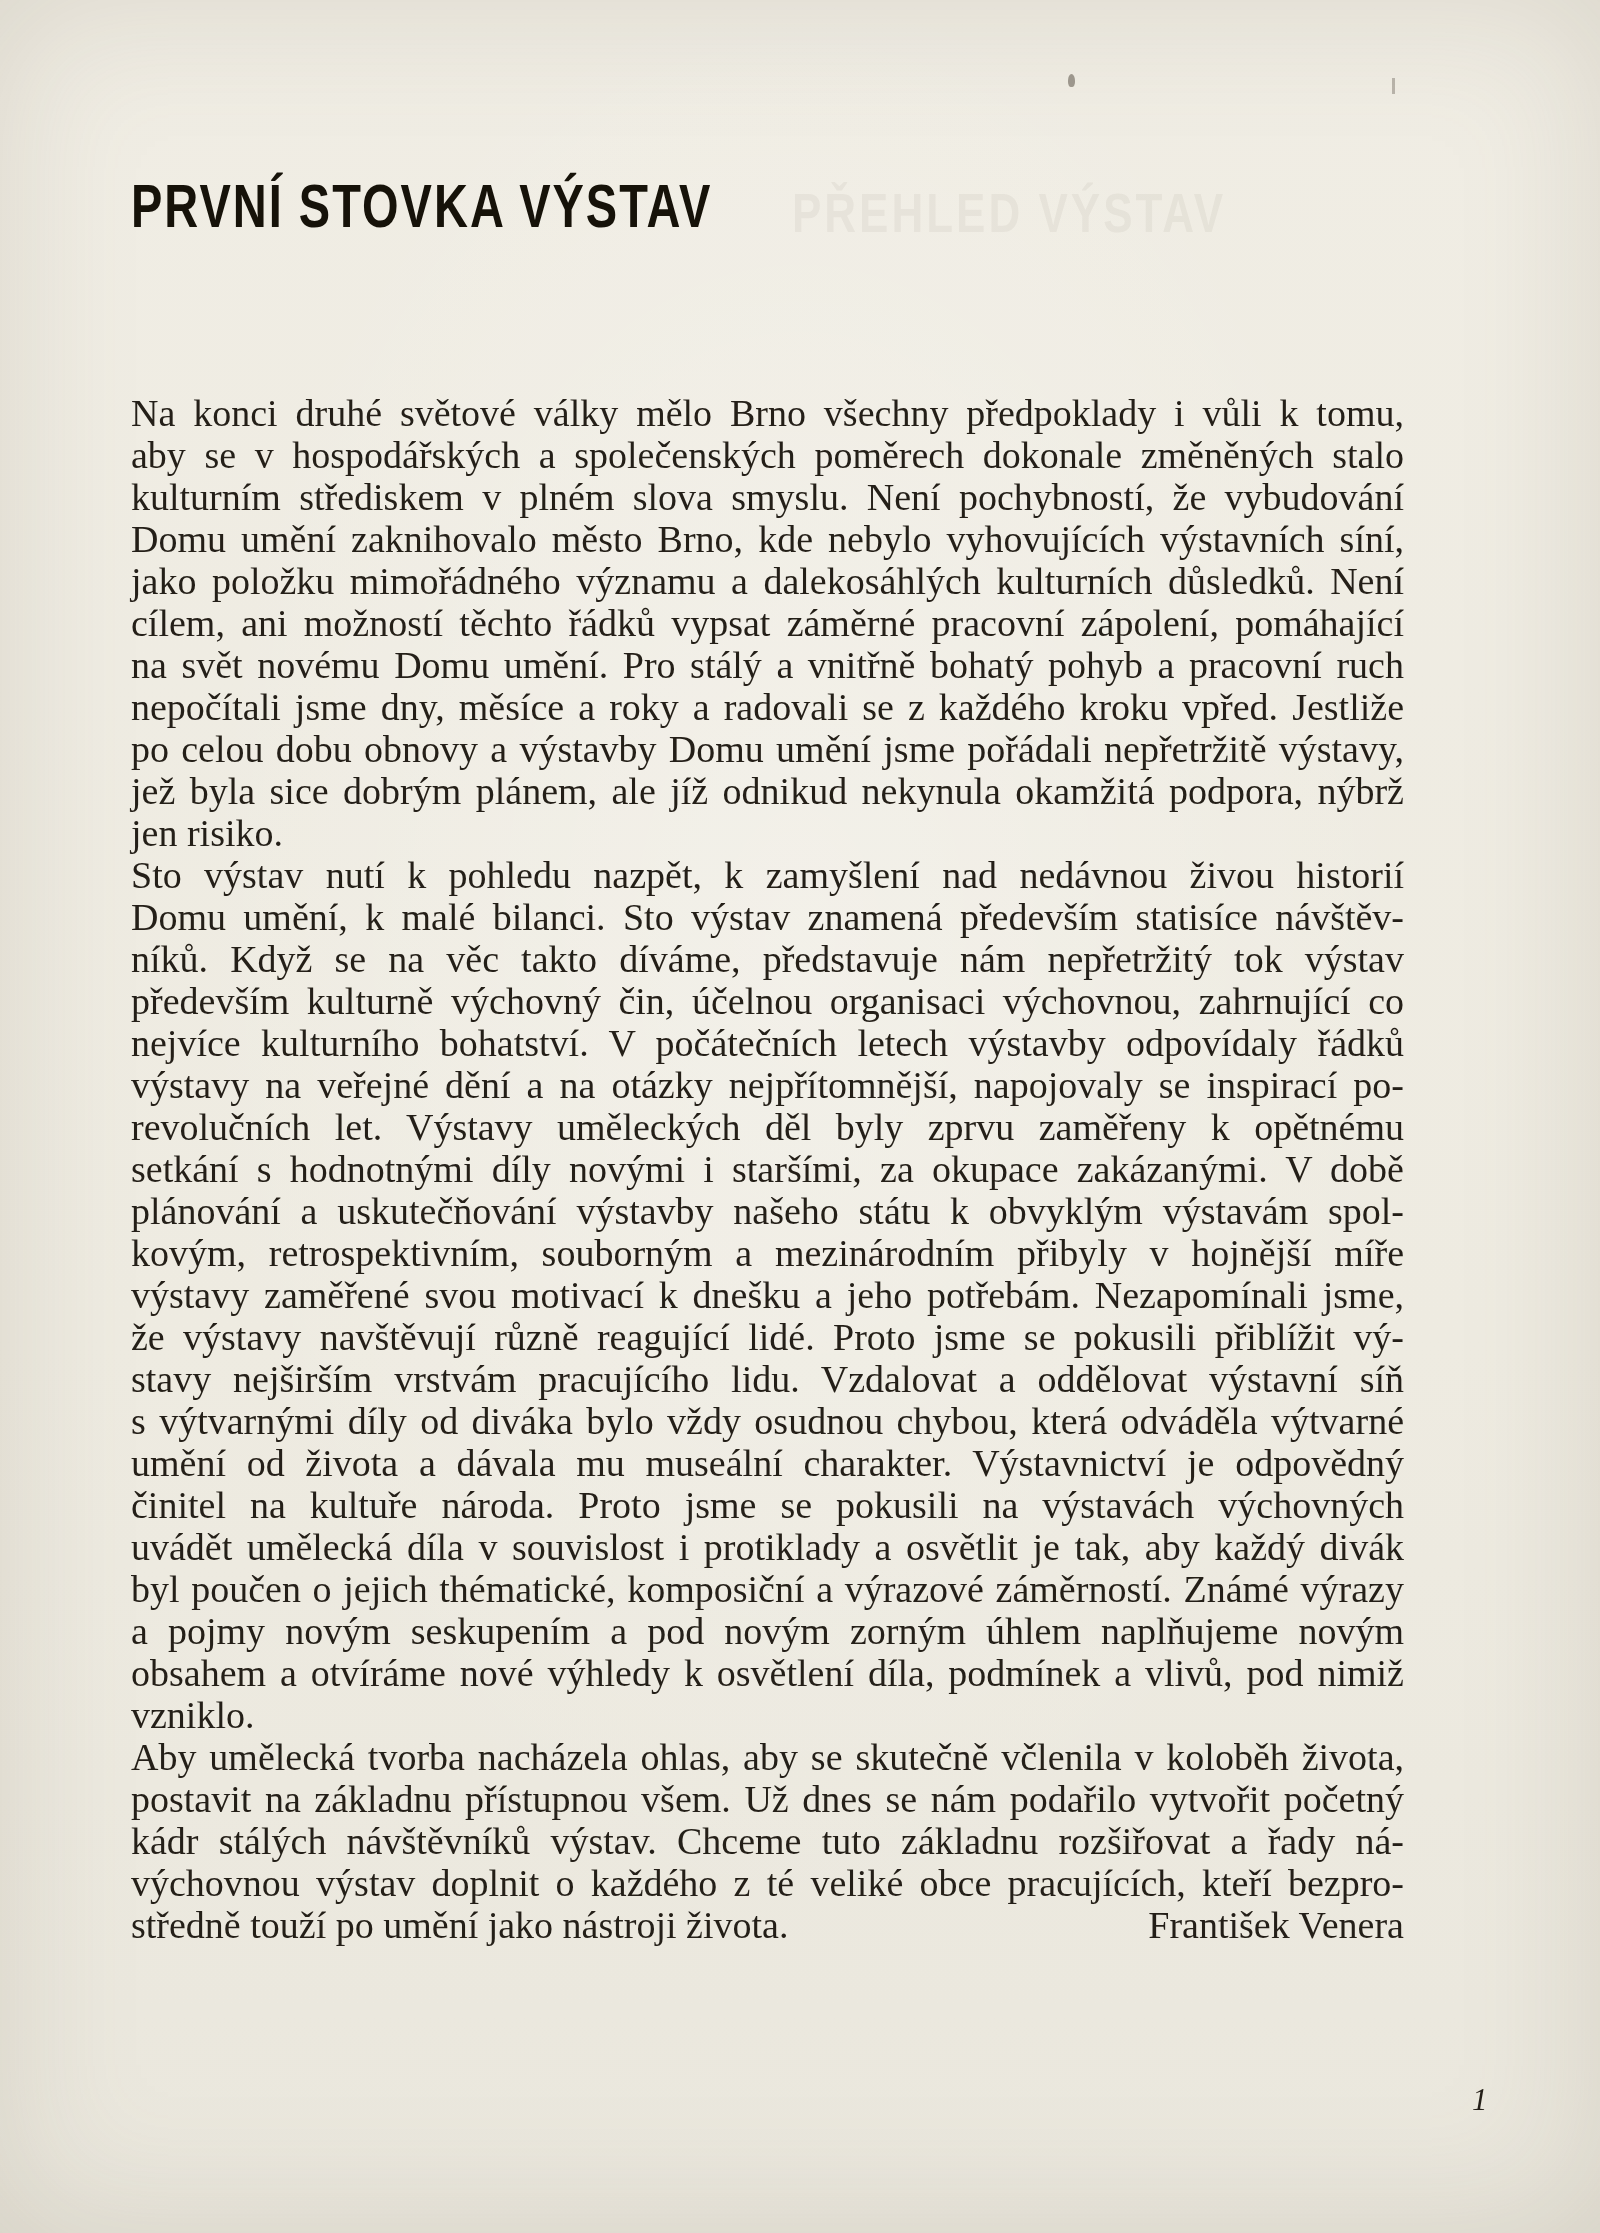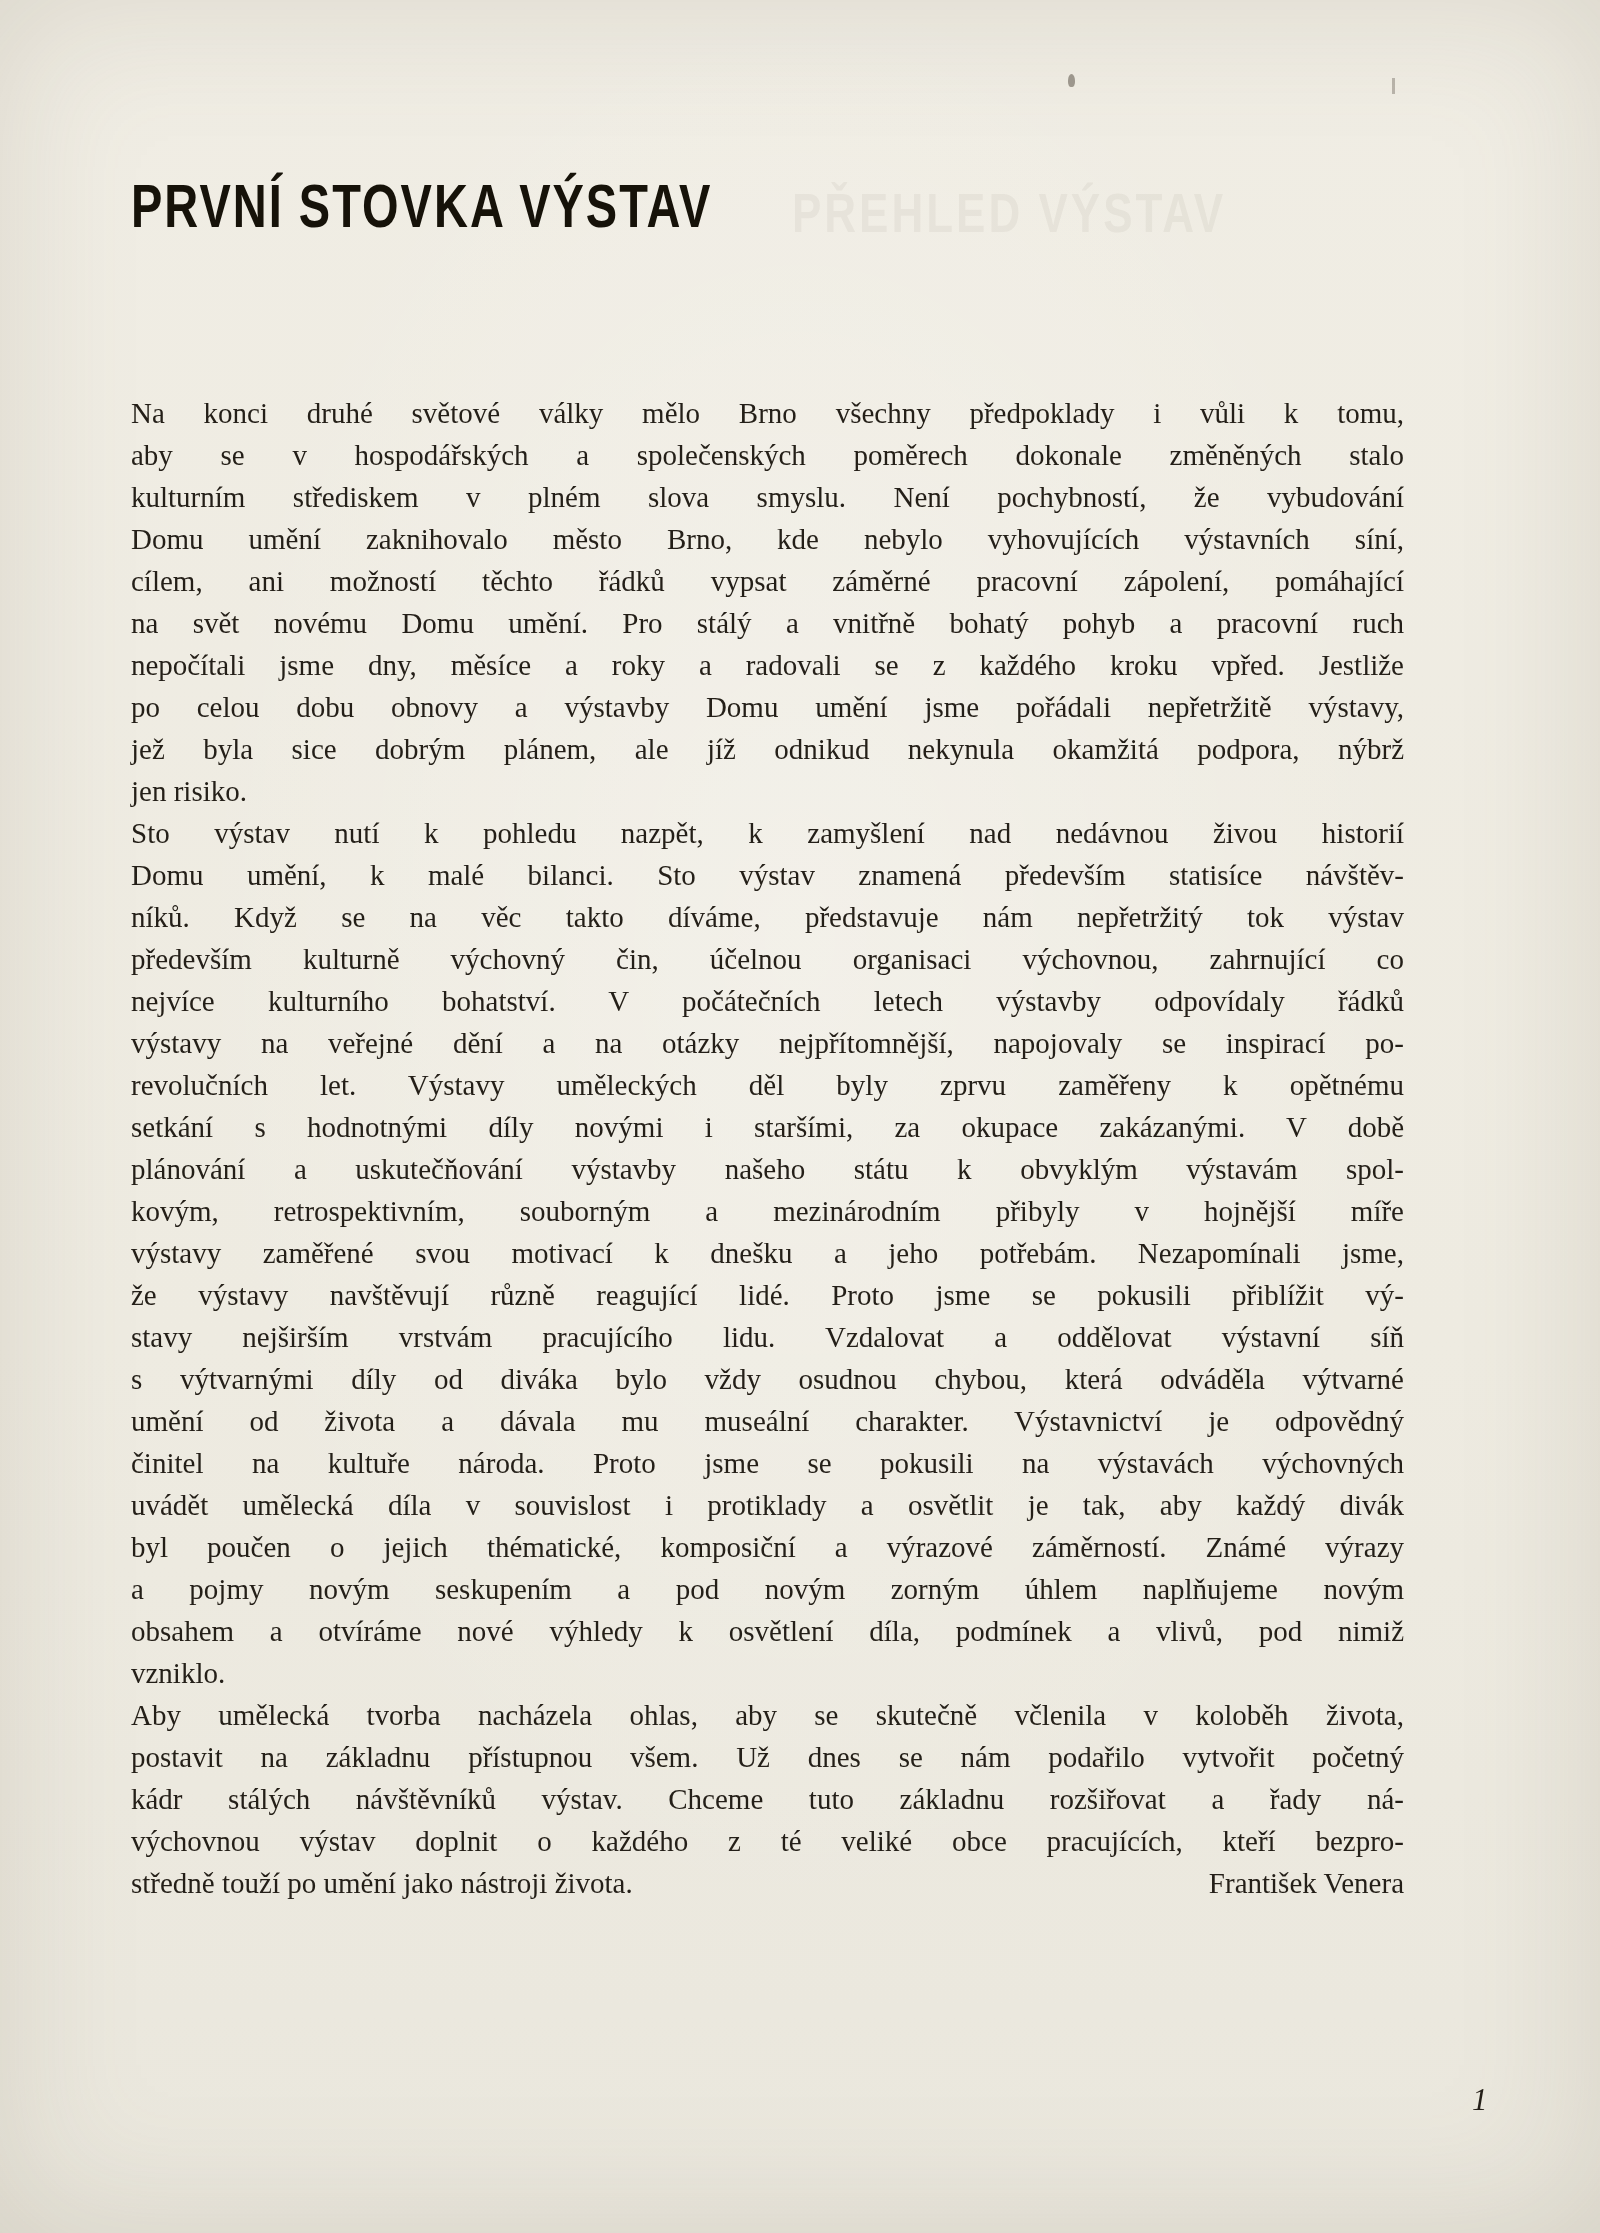--- a/index.html
+++ b/index.html
@@ -46,21 +46,21 @@
     color: rgba(70, 58, 40, 0.055);
     white-space: nowrap;
     transform: scaleY(1.25);
     transform-origin: left top;
   }
   .body-text {
     position: absolute;
     left: 131px;
     top: 392px;
     width: 1273px;
-    font-size: 29px;
+    font-size: 38px;
     line-height: 42px;
     color: #241f18;
   }
   .line {
     text-align: justify;
     text-align-last: justify;
   }
   .line.last {
     text-align-last: left;
   }
@@ -107,20 +107,21 @@
 
   <div class="bleed">PŘEHLED VÝSTAV</div>
 
   <h1 class="title">PRVNÍ STOVKA VÝSTAV</h1>
 
   <div class="body-text">
       <div class="line">Na konci druhé světové války mělo Brno všechny předpoklady i vůli k tomu,</div>
       <div class="line">aby se v hospodářských a společenských poměrech dokonale změněných stalo</div>
       <div class="line">kulturním střediskem v plném slova smyslu. Není pochybností, že vybudování</div>
       <div class="line">Domu umění zaknihovalo město Brno, kde nebylo vyhovujících výstavních síní,</div>
+      <div class="line">jako položku mimořádného významu a dalekosáhlých kulturních důsledků. Není</div>
       <div class="line">cílem, ani možností těchto řádků vypsat záměrné pracovní zápolení, pomáhající</div>
       <div class="line">na svět novému Domu umění. Pro stálý a vnitřně bohatý pohyb a pracovní ruch</div>
       <div class="line">nepočítali jsme dny, měsíce a roky a radovali se z každého kroku vpřed. Jestliže</div>
       <div class="line">po celou dobu obnovy a výstavby Domu umění jsme pořádali nepřetržitě výstavy,</div>
       <div class="line">jež byla sice dobrým plánem, ale jíž odnikud nekynula okamžitá podpora, nýbrž</div>
       <div class="line last">jen risiko.</div>
       <div class="line">Sto výstav nutí k pohledu nazpět, k zamyšlení nad nedávnou živou historií</div>
       <div class="line">Domu umění, k malé bilanci. Sto výstav znamená především statisíce návštěv-</div>
       <div class="line">níků. Když se na věc takto díváme, představuje nám nepřetržitý tok výstav</div>
       <div class="line">především kulturně výchovný čin, účelnou organisaci výchovnou, zahrnující co</div>

